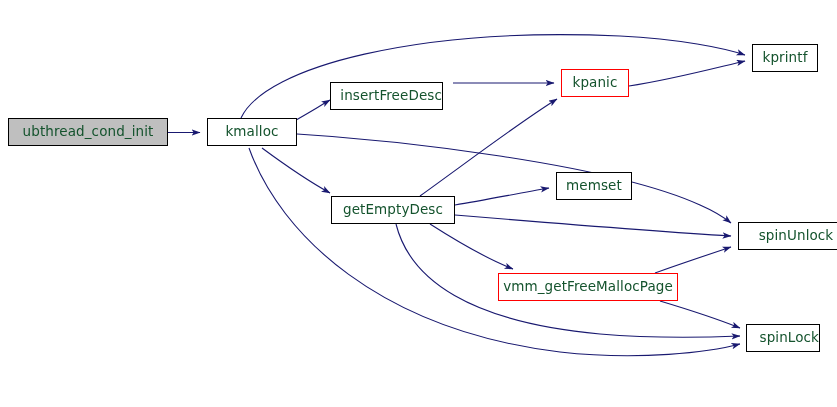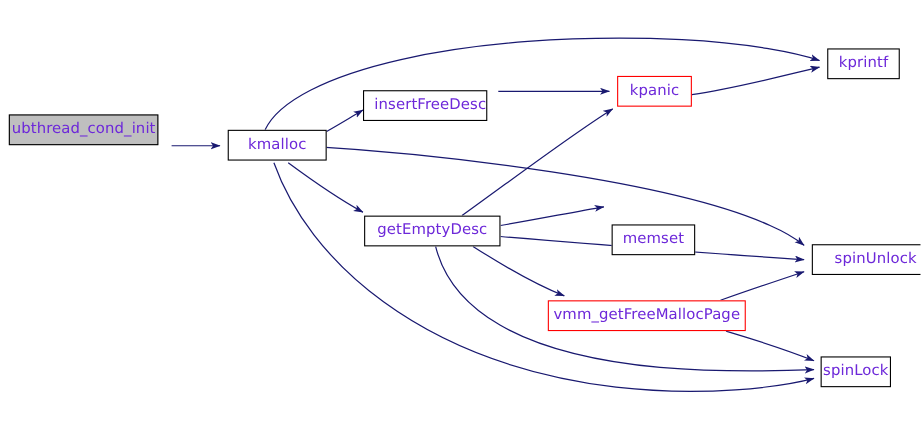--- a/index.html
+++ b/index.html
@@ -24,21 +24,21 @@
   }
   .node {
     position: absolute;
     box-sizing: border-box;
     display: flex;
     align-items: center;
     justify-content: center;
     height: 28px;
     border: 1px solid #000000;
     background: #ffffff;
-    color: #6d28d9;
+    color: #14532d;
     font-size: 13.5px;
     line-height: 1;
     white-space: nowrap;
     letter-spacing: 0.1px;
     z-index: 3;
   }
   .node.red {
     border-color: #ff0000;
   }
   .node.filled {
@@ -73,53 +73,53 @@
       <path d="M420,196 C470,160 520,122 557,99"></path>
       <path d="M455,205 C485,200 520,193 549,188"></path>
       <path d="M455,215 C540,222 650,231 731,236"></path>
       <path d="M430,224 C455,240 485,258 513,269"></path>
       <path d="M396,224 C410,280 470,322 600,334 C660,339 715,337 740,336"></path>
       <path d="M655,273 C680,264 710,254 731,247"></path>
       <path d="M660,301 C690,310 720,320 740,328"></path>
     </g>
   </svg>
 
-  <div class="node filled" style="left:8px; top:104px; width:136px;">
+  <div class="node filled" style="left:8px; top:118px; width:160px;">
     <span class="node-label">ubthread_cond_init</span>
   </div>
 
   <div class="node" style="left:207px; top:118px; width:90px;">
     <span class="node-label">kmalloc</span>
   </div>
 
   <div class="node" style="left:330px; top:82px; width:113px;justify-content:flex-end;">
     <span class="node-label">insertFreeDesc</span>
   </div>
 
   <div class="node red" style="left:561px; top:69px; width:68px;">
     <span class="node-label">kpanic</span>
   </div>
 
   <div class="node" style="left:752px; top:44px; width:66px;">
     <span class="node-label">kprintf</span>
   </div>
 
-  <div class="node" style="left:556px; top:172px; width:76px;margin-top:32px;">
+  <div class="node" style="left:556px; top:172px; width:76px;">
     <span class="node-label">memset</span>
   </div>
 
   <div class="node" style="left:331px; top:196px; width:124px;text-align:center;">
     <span class="node-label">getEmptyDesc</span>
   </div>
 
   <div class="node" style="left:738px; top:222px; width:116px;">
     <span class="node-label">spinUnlock</span>
   </div>
 
   <div class="node red" style="left:498px; top:273px; width:180px;">
     <span class="node-label">vmm_getFreeMallocPage</span>
   </div>
 
-  <div class="node" style="left:746px; top:324px; width:64px;">
+  <div class="node" style="left:746px; top:324px; width:74px;justify-content:flex-end;">
     <span class="node-label">spinLock</span>
   </div>
 
 </div>
 
 </body></html>

